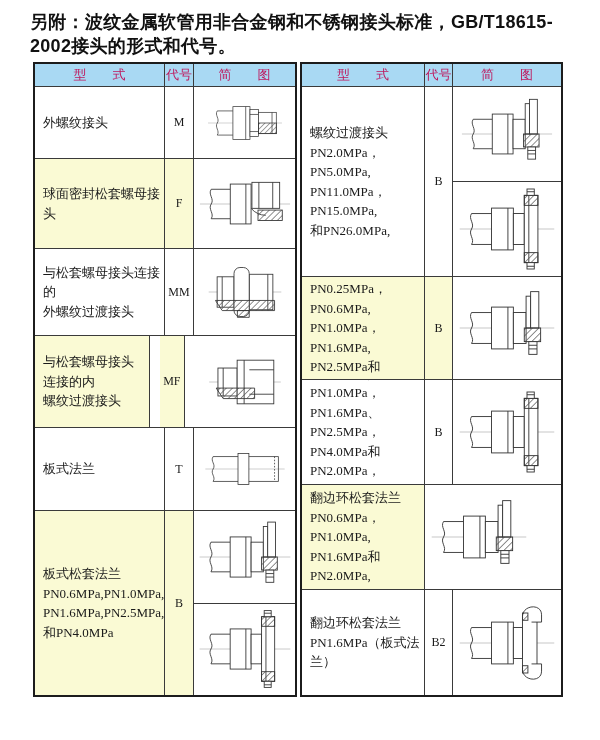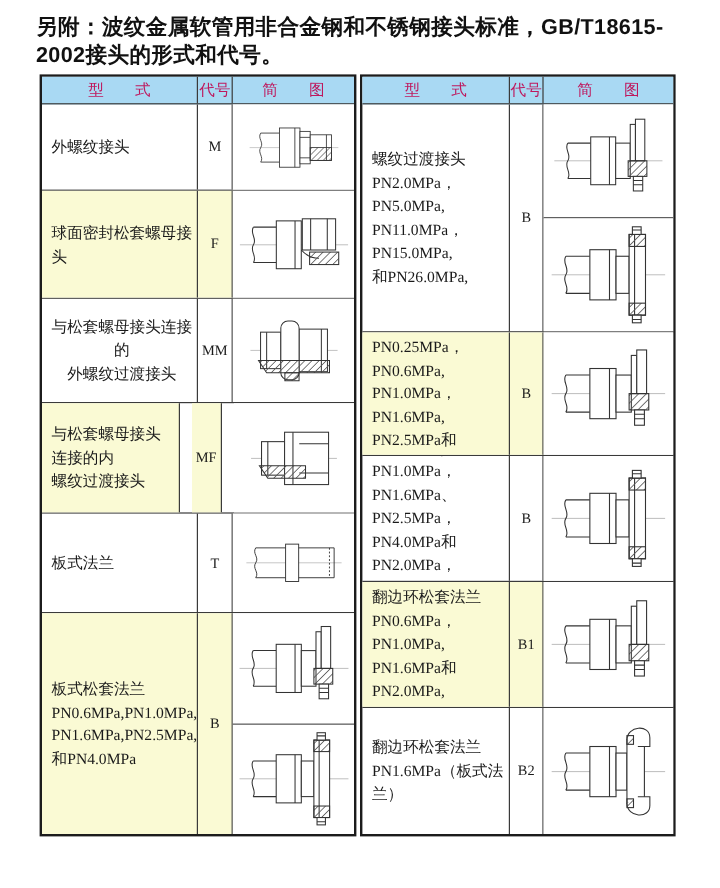--- a/index.html
+++ b/index.html
@@ -27,21 +27,21 @@
   .hrow .cell{justify-content:center;font-size:13px;color:#be185d;}
   .type{padding:4px 4px 4px 8px;font-size:13px;line-height:1.5;white-space:pre-line;overflow:hidden;}
   .code{justify-content:center;font-size:12px;}
   .diagram{justify-content:center;background:#fff;padding:2px;}
   .hl{background:var(--hl-bg);}
   
   .tbl.left  .c-type{width:130px;} .tbl.left  .c-code{width:29px;} .tbl.left  .c-dia{width:101px;}
   .tbl.right .c-type{width:123px;} .tbl.right .c-code{width:28px;} .tbl.right .c-dia{width:108px;}
   
   .tbl.left  .hrow{height:23px;}
-  .lr1{height:72px;} .lr2{height:90px;} .lr3{height:87px;text-align:center;} .lr4{height:92px;gap:10px;} .lr5{height:83px;} .lr6{height:184px;}
+  .lr1{height:72px;} .lr2{height:90px;} .lr3{height:87px;} .lr4{height:92px;gap:10px;} .lr5{height:83px;} .lr6{height:184px;}
   .tbl.right .hrow{height:23px;}
   .rr1{height:190px;} .rr2{height:103px;justify-content:space-between;} .rr3{height:105px;} .rr4{height:105px;} .rr5{height:105px;}
   
   .dia-col{display:flex;flex-direction:column;box-sizing:border-box;}
   .dia-sub{flex:1;display:flex;align-items:center;justify-content:center;box-sizing:border-box;background:#fff;}
   .dia-sub.first{border-bottom:1px solid var(--line);}
   svg.dia{display:block;}
   .defs-holder{position:absolute;width:0;height:0;overflow:hidden;}
 </style>
 </head>
@@ -292,21 +292,20 @@
         <svg class="dia" width="100" height="94">
             <use href="#sym-flange-full"></use>
           </svg>
       </div>
     </div>
 
     <div class="row rr4">
       <div class="cell c-type type hl">翻边环松套法兰
 PN0.6MPa，PN1.0MPa,
 PN1.6MPa和PN2.0MPa,</div>
-      <div class="cell c-code code hl">B1</div>
       <div class="cell c-dia diagram">
         <svg class="dia" width="100" height="92">
             <use href="#sym-flange-half"></use>
           </svg>
       </div>
     </div>
 
     <div class="row rr5">
       <div class="cell c-type type">翻边环松套法兰
 PN1.6MPa（板式法兰）</div>

